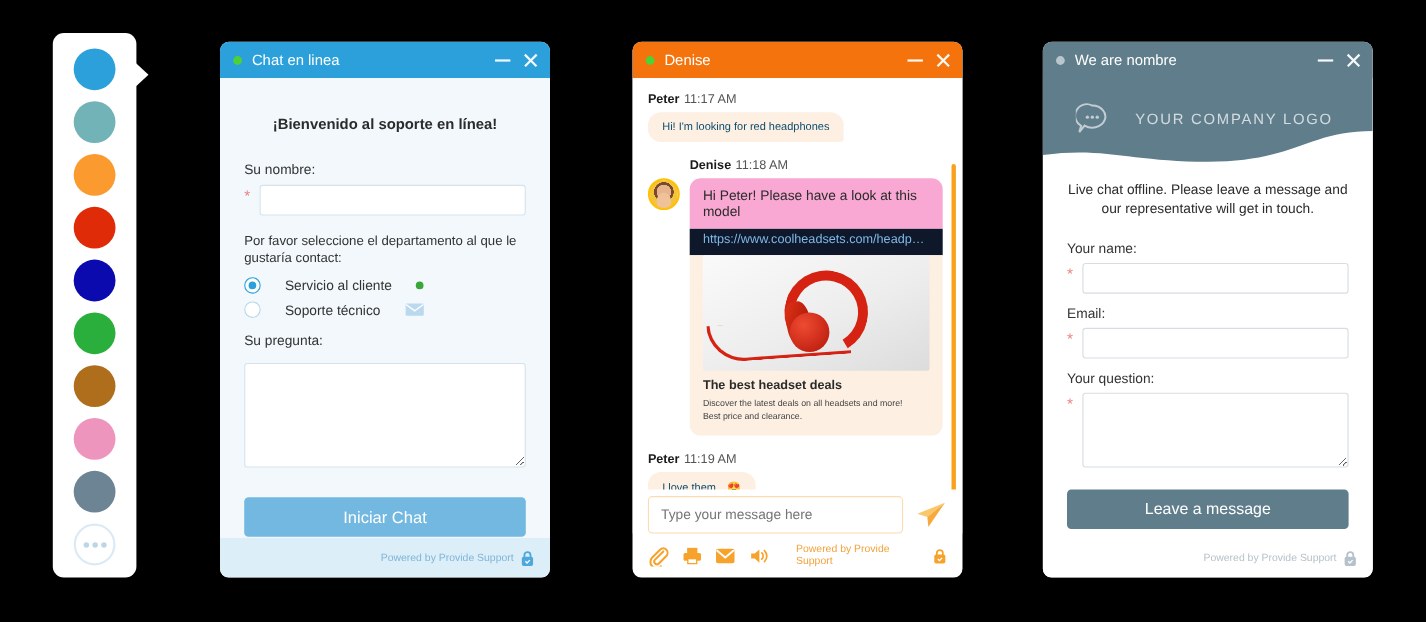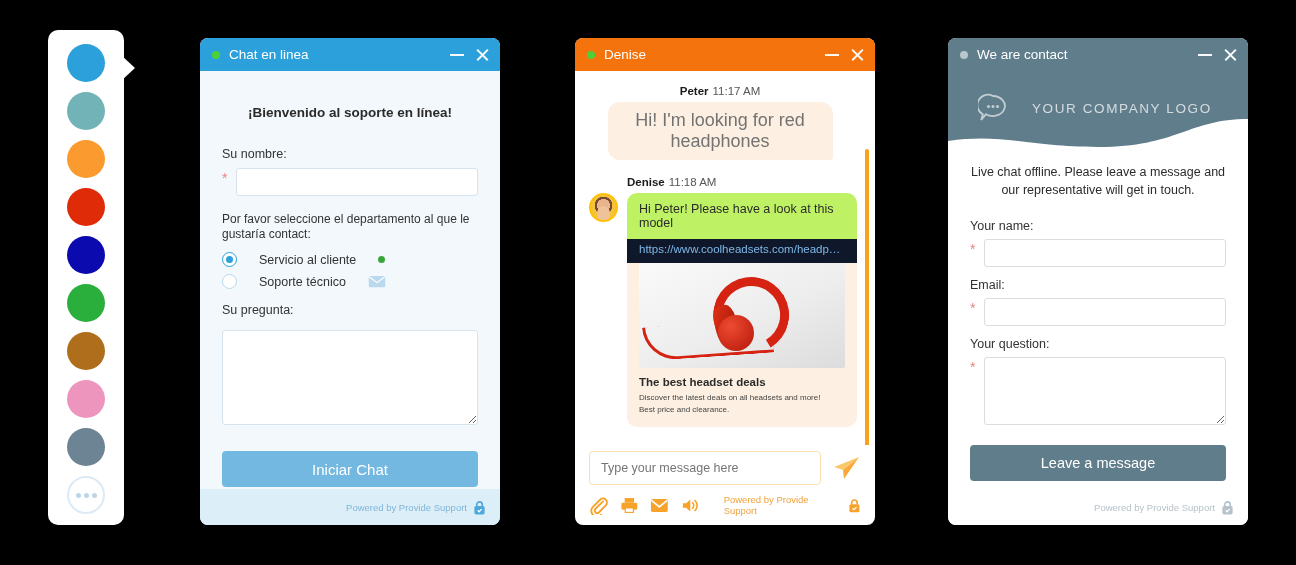--- a/index.html
+++ b/index.html
@@ -105,40 +105,40 @@
   #win1 .footer { background: #DCEEF8; color: #7fb6d8; }
   .lock-ico { width: 13px; height: 15px; display: block; }
 
   
   #win2 { left: 575px; }
   #win2 .titlebar { background: #F4730C; }
   .w2-body { flex: 1; position: relative; background: #fff; overflow: hidden; padding: 14px 18px 0 14px; }
   .msg-meta { font-size: 11.5px; color: #4a4a4a; margin-bottom: 5px; }
   .msg-meta b { color: #1b1b1b; }
   .msg-meta .tm { color: #555; margin-left: 4px; }
-  .row-right { text-align: center; padding-right: 6px; }
+  .row-right { text-align: left; padding-right: 6px; }
   .bubble {
     background: #FDF0E2; border-radius: 12px; padding: 8px 13px;
-    font-size: 18px; color: #737373; display: inline-block; max-width: 225px;
+    font-size: 10px; color: #0c4a6e; display: inline-block; max-width: 225px;
   }
   .bubble.r { border-bottom-right-radius: 3px; }
   .agent-block { display: flex; gap: 9px; margin-top: 16px; }
   .avatar {
     width: 29px; height: 29px; border-radius: 50%; flex: none; margin-top: 17px;
     background: radial-gradient(circle at 50% 42%, #e8b48e 0 34%, #7a4a2e 35% 46%, #f3c33b 47%);
     border: 2px solid #FFC107; overflow: hidden; position: relative;
   }
   .avatar:after {
     content: ""; position: absolute; left: 6px; top: 11px;
     width: 13px; height: 16px; border-radius: 50% 50% 45% 45%;
     background: #f0c29a;
   }
   .agent-stack { flex: 1; min-width: 0; }
   .agent-bubble {
-    background: #bef264; border-radius: 10px 10px 0 0; padding: 9px 12px;
+    background: #f9a8d4; border-radius: 10px 10px 0 0; padding: 9px 12px;
     font-size: 12.5px; color: #2b2b2b;
   }
   .agent-link {
     background: #0f172a; padding: 4px 12px 8px;
     font-size: 11.5px; color: #7FB8E8;
     white-space: nowrap; overflow: hidden; text-overflow: ellipsis; cursor: pointer;
   }
   .card { background: #FDF0E2; border-radius: 0 0 10px 10px; padding: 0 12px 12px; }
   .card-img {
     width: 100%; height: 105px; border-radius: 2px; position: relative; overflow: hidden;
@@ -371,21 +371,21 @@
           <rect x="1.5" y="6.5" width="11" height="9" rx="1.8" fill="#F7A32B"></rect>
           <path d="M5 11l1.6 1.6L9.3 9.8" stroke="#fff" stroke-width="1.3" fill="none"></path>
         </svg>
       </span>
     </div>
   </div>
 
   <div class="win" id="win3">
     <div class="titlebar">
       <span class="status-dot" style="background:#b9c6cd"></span>
-      <span class="title-text">We are contact</span>
+      <span class="title-text">We are nombre</span>
       <span class="win-btns">
         <span class="btn-min"></span>
         <span class="btn-close"></span>
       </span>
     </div>
 
     <div class="w3-hero">
       <svg class="w3-wave" viewBox="0 0 300 88" preserveAspectRatio="none">
         <path d="M0,0 H300 V48 C240,48 230,76 150,76 C80,76 55,62 0,70 Z" fill="#607D8B"></path>
       </svg>

